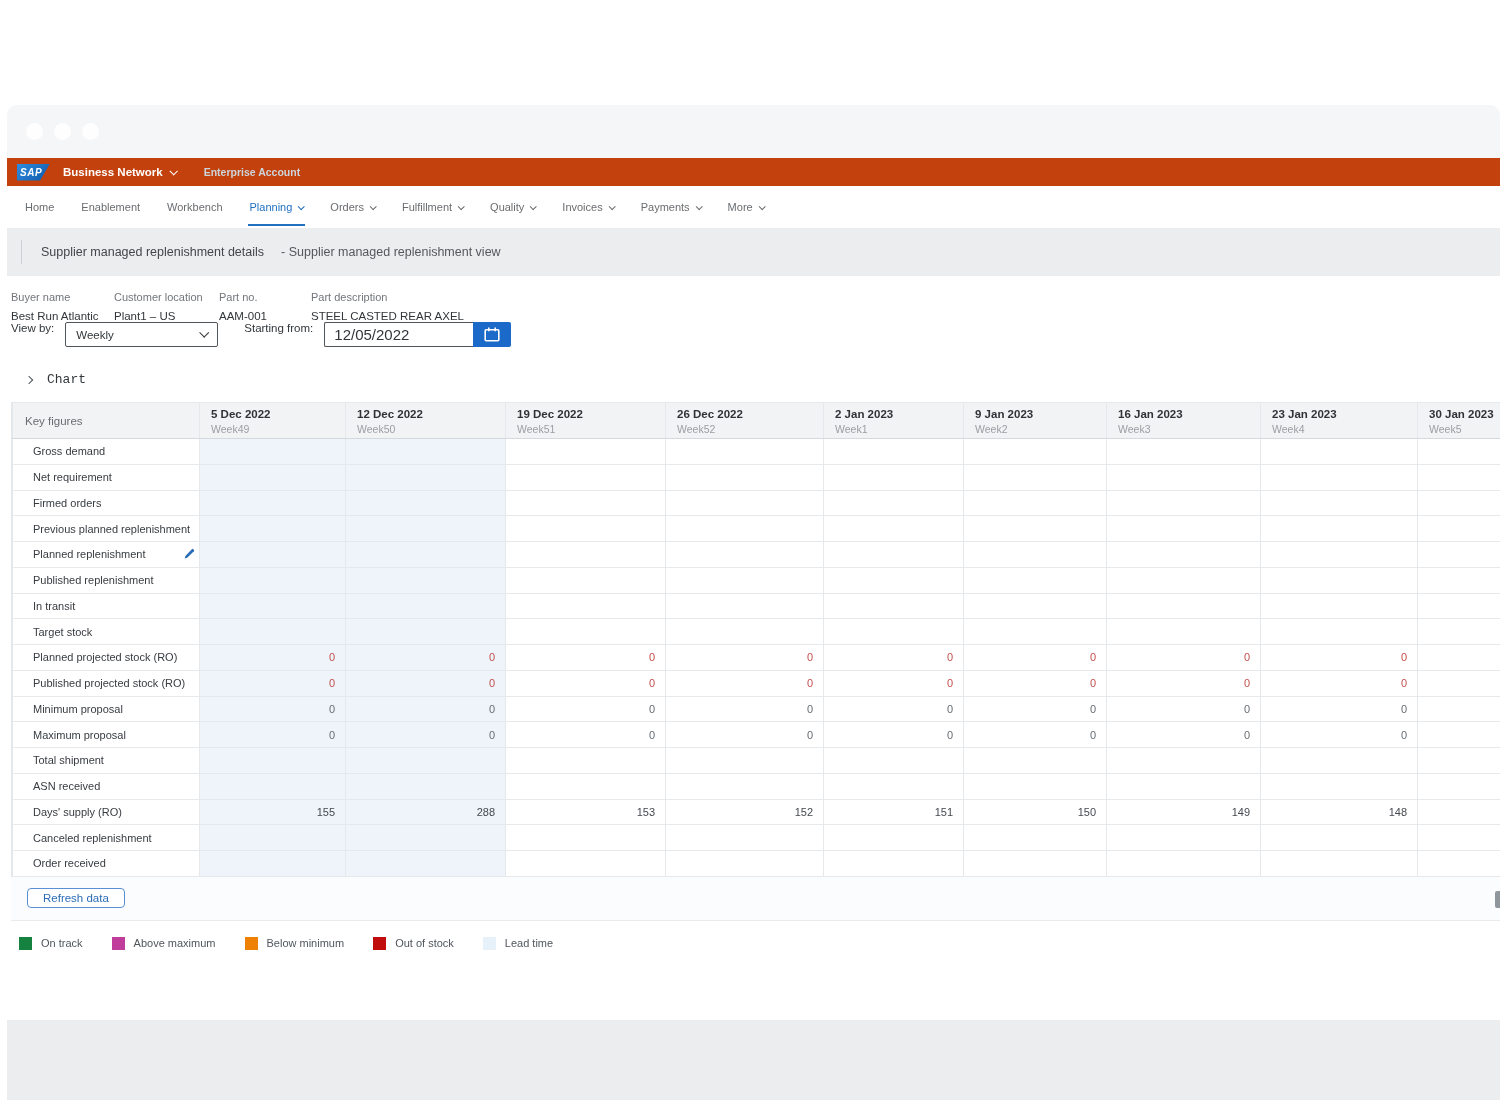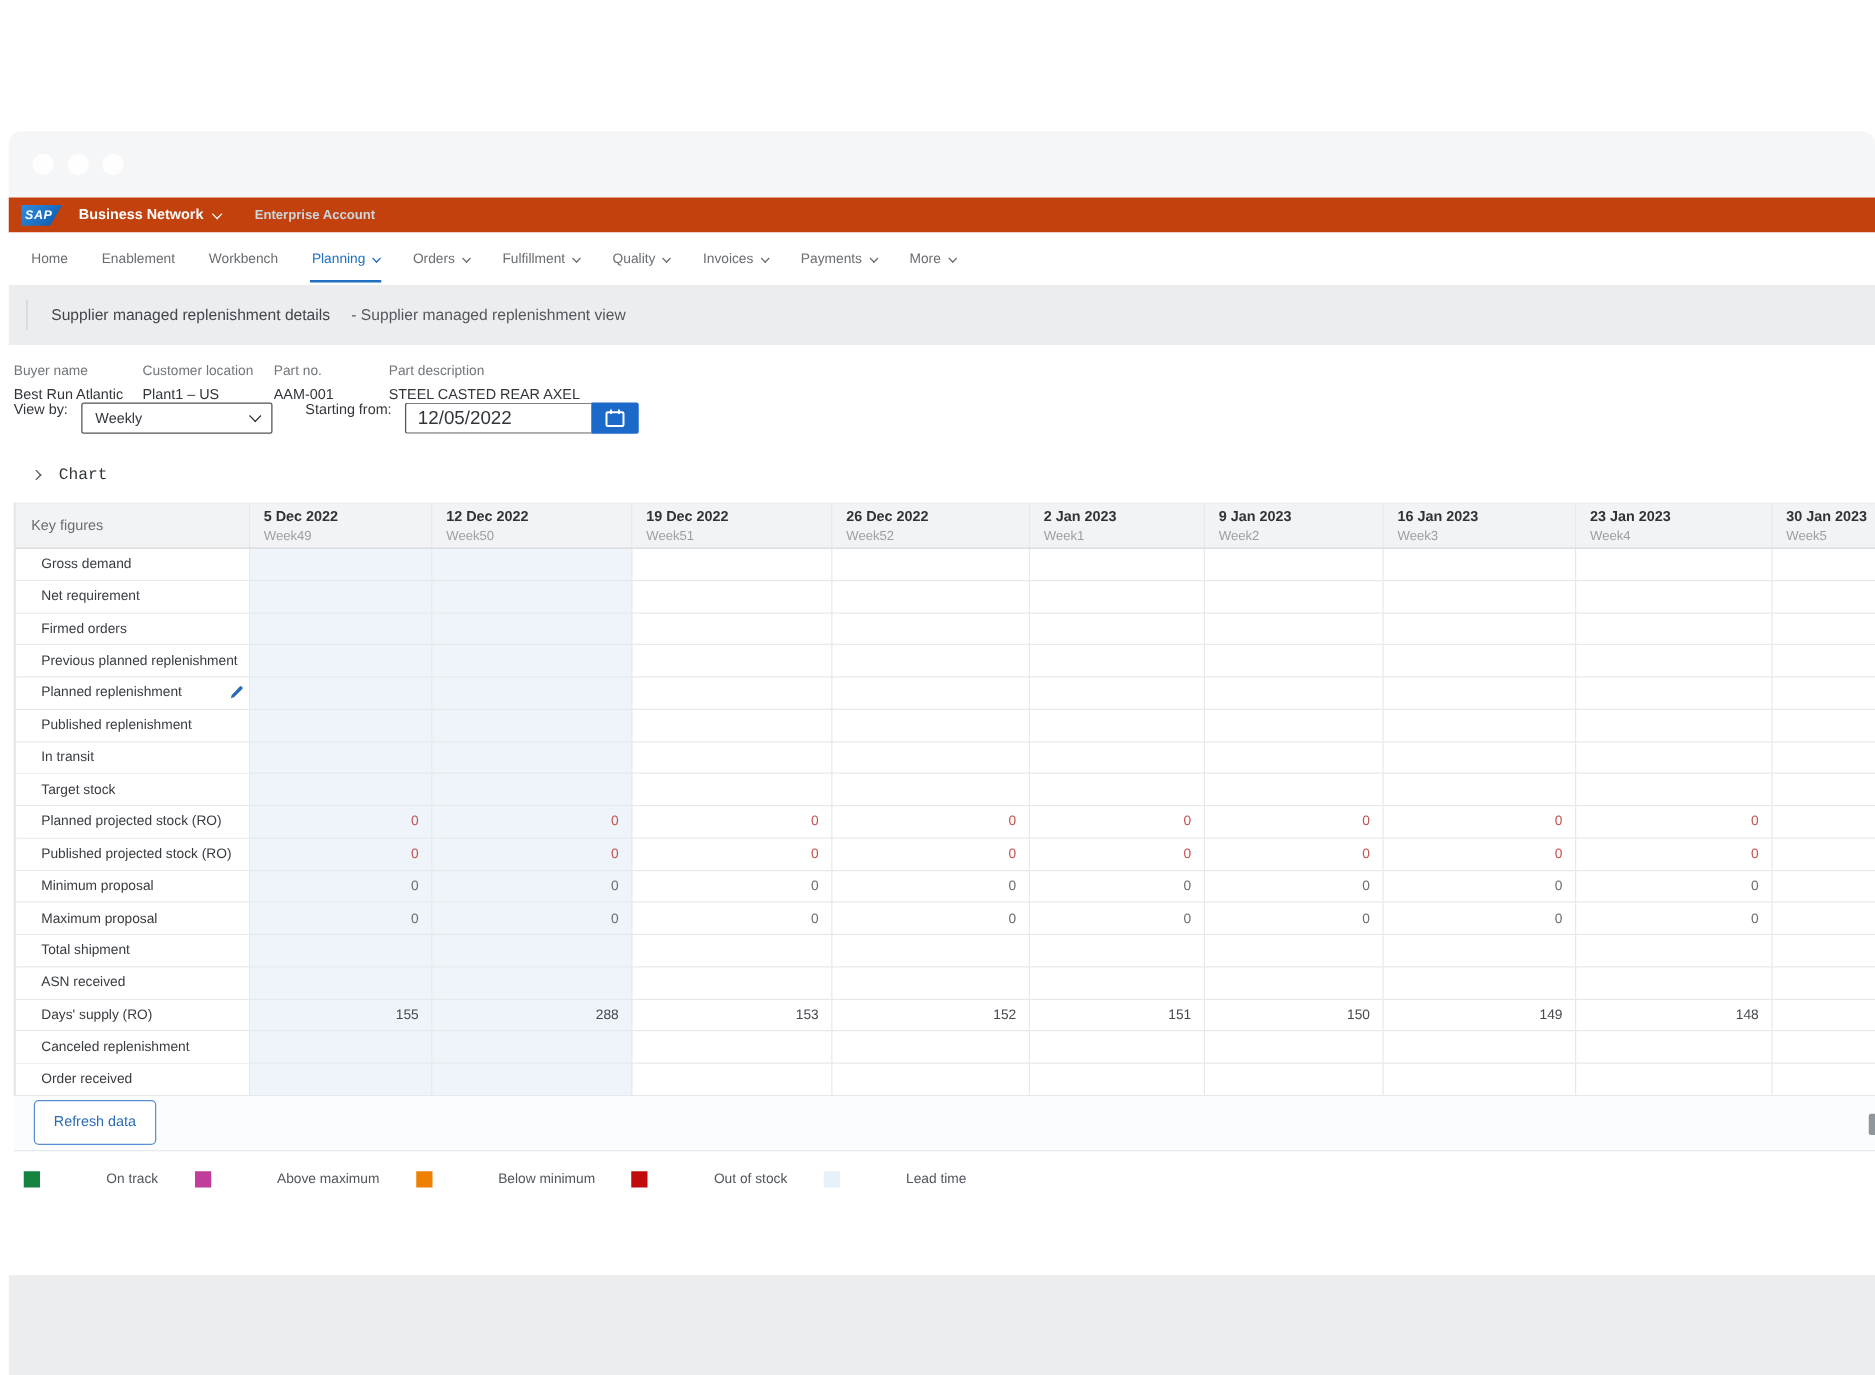--- a/index.html
+++ b/index.html
@@ -82,28 +82,28 @@
   td.cell { text-align:right; padding-right:10px; font-size:11px; background:#fff; }
   td.cell.lead { background:#eef4fa; }
   td.cell.neg { color:#c4504e; }
   td.cell.num { color:#45494e; }
   td.cell.num-muted { color:#676d73; }
   .pencil { position:absolute; right:4px; top:6px; }
 
   
   .refresh-band { position:relative; height:44px; background:#fbfcfd; border-bottom:1px solid #e8eaec;
     display:flex; align-items:center; width:1490px; }
-  .refresh-btn { margin-left:16px; height:36px; padding:0 15px; background:#ffffff;
+  .refresh-btn { margin-left:16px; height:20px; padding:0 15px; background:#ffffff;
     border:1px solid #5b8fd4; border-radius:4px; color:#2b6cb8; font-size:11.5px; cursor:pointer;
     font-family:"Liberation Sans","DejaVu Sans",sans-serif; }
   .edge-widget { position:absolute; right:-3px; top:14px; width:9px; height:17px; background:#8f969c; border-radius:2px; }
 
   
   .legend { display:flex; align-items:center; margin-top:16px; padding-left:8px; }
-  .legend-item { display:flex; align-items:center; margin-right:29px;gap:44px; }
+  .legend-item { display:flex; align-items:center; margin-right:29px; }
   .swatch { width:13px; height:13px; margin-right:9px; }
   .legend-label { font-size:11px; color:#51565c; }
 
   .footer-band { position:absolute; left:0; top:915px; width:1493px; height:80px; background:#ebedee; }
 </style>
 </head>
 <body>
 
 <div class="window">
 

